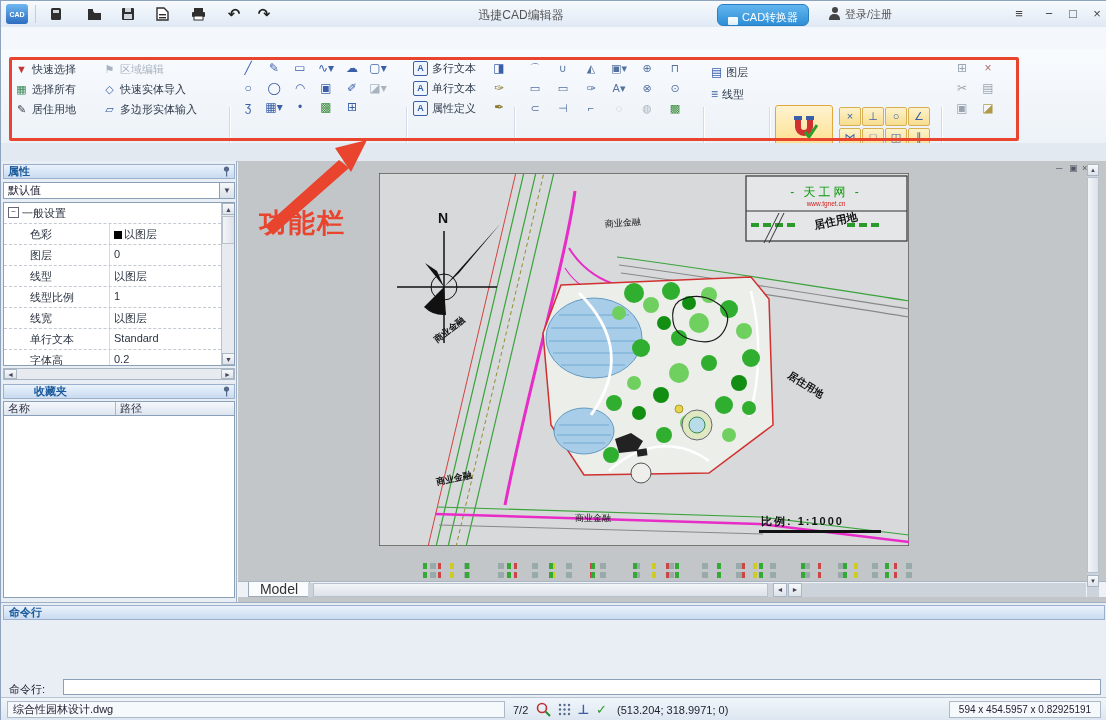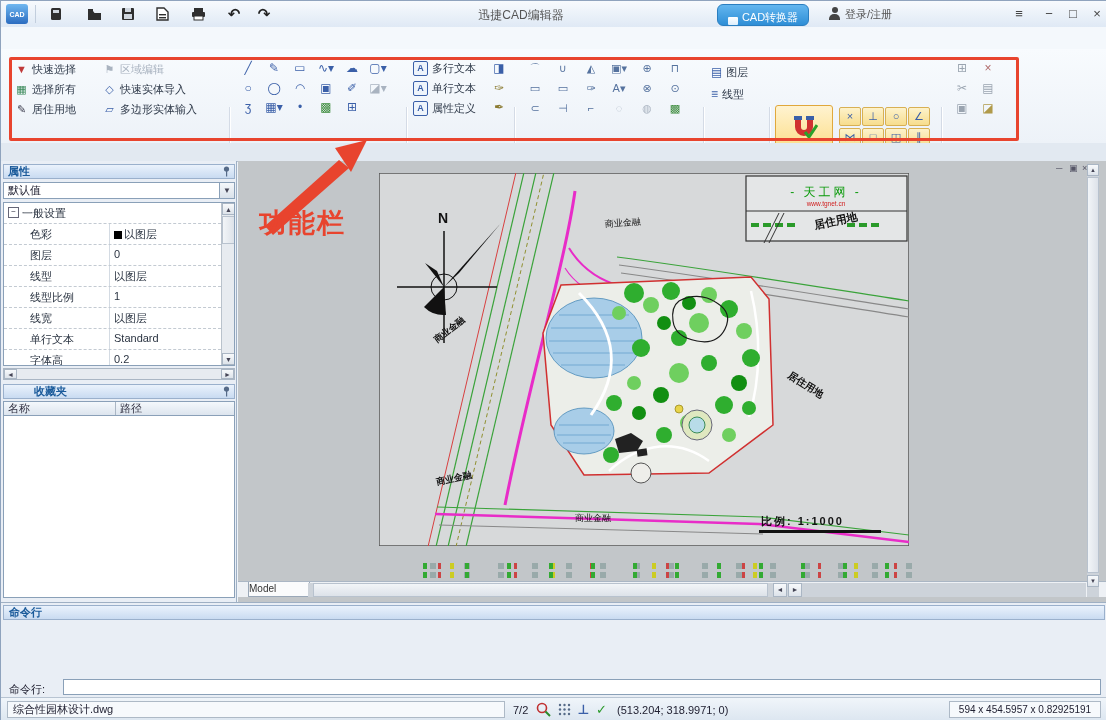--- a/index.html
+++ b/index.html
@@ -73,21 +73,21 @@
   .canvas{left:237px;top:160px;width:869px;height:441px;background:#c2c6c9;overflow:hidden;}
   .childctl{font-size:9px;color:#556;cursor:pointer;}
   .sheet{left:141px;top:12px;}
   .legend{left:185px;top:402px;width:490px;height:18px;}
   .legrow{height:6px;margin-bottom:3px;background-image:
     repeating-linear-gradient(90deg,#3a3 0 4px,transparent 4px 42px),
     repeating-linear-gradient(90deg,transparent 0 15px,#c44 15px 18px,transparent 18px 76px),
     repeating-linear-gradient(90deg,transparent 0 27px,#cc2 27px 31px,transparent 31px 101px),
     repeating-linear-gradient(90deg,transparent 0 7px,#9aa 7px 13px,transparent 13px 34px);}
   .modelstrip{left:0;top:420px;width:869px;height:16px;background:#eef1f5;border-top:1px solid #aab6c4;box-sizing:border-box;}
-  .modeltab{position:absolute;left:10px;top:0px;width:62px;height:15px;background:#fafbfc;border:1px solid #9aa8b8;border-top:none;box-sizing:border-box;font-size:10px;color:#333;text-align:left;line-height:14px;cursor:pointer;}
+  .modeltab{position:absolute;left:10px;top:0px;width:62px;height:15px;background:#fafbfc;border:1px solid #9aa8b8;border-top:none;box-sizing:border-box;font-size:14px;color:#333;text-align:center;line-height:14px;cursor:pointer;}
   .htrack{position:absolute;left:70px;top:1px;width:778px;height:14px;background:#cdd3da;}
   .hthumb{position:absolute;left:5px;top:0;width:455px;height:14px;background:linear-gradient(#f2f5f8,#dde2e9);border:1px solid #b8c2ce;box-sizing:border-box;cursor:pointer;}
   .harrow{position:absolute;top:0;width:14px;height:14px;background:linear-gradient(#f7f9fb,#dde3ea);border:1px solid #aab6c4;box-sizing:border-box;font-size:7px;color:#445;text-align:center;line-height:12px;cursor:pointer;}
   .cvscroll{position:absolute;left:849px;top:3px;width:12px;height:433px;background:#cdd3da;}
   .cvbtn{position:absolute;left:0;width:12px;height:12px;background:linear-gradient(#f7f9fb,#dde3ea);border:1px solid #aab6c4;box-sizing:border-box;font-size:6px;color:#445;text-align:center;line-height:11px;cursor:pointer;}
   .cvthumb{position:absolute;left:0;top:13px;width:12px;height:396px;background:linear-gradient(90deg,#f2f5f8,#dde2e9);border:1px solid #b8c2ce;box-sizing:border-box;cursor:pointer;}
   
   .cmdpanel{left:0;top:601px;width:1106px;height:95px;background:#e9eef5;border-top:1px solid #9fb0c4;box-sizing:border-box;}
   .cmdhdr{left:2px;top:2px;width:1102px;height:15px;background:linear-gradient(#eaf2fc,#c9dbf1);border:1px solid #9ab0cc;box-sizing:border-box;font-size:11px;color:#1a5a9a;font-weight:bold;line-height:13px;padding-left:5px;}
   .cmdlog{left:4px;top:20px;width:1098px;height:53px;background:#fff;border:1px solid #8aa0b8;box-sizing:border-box;font-size:11.5px;color:#111;padding:2px 6px;line-height:16px;}

